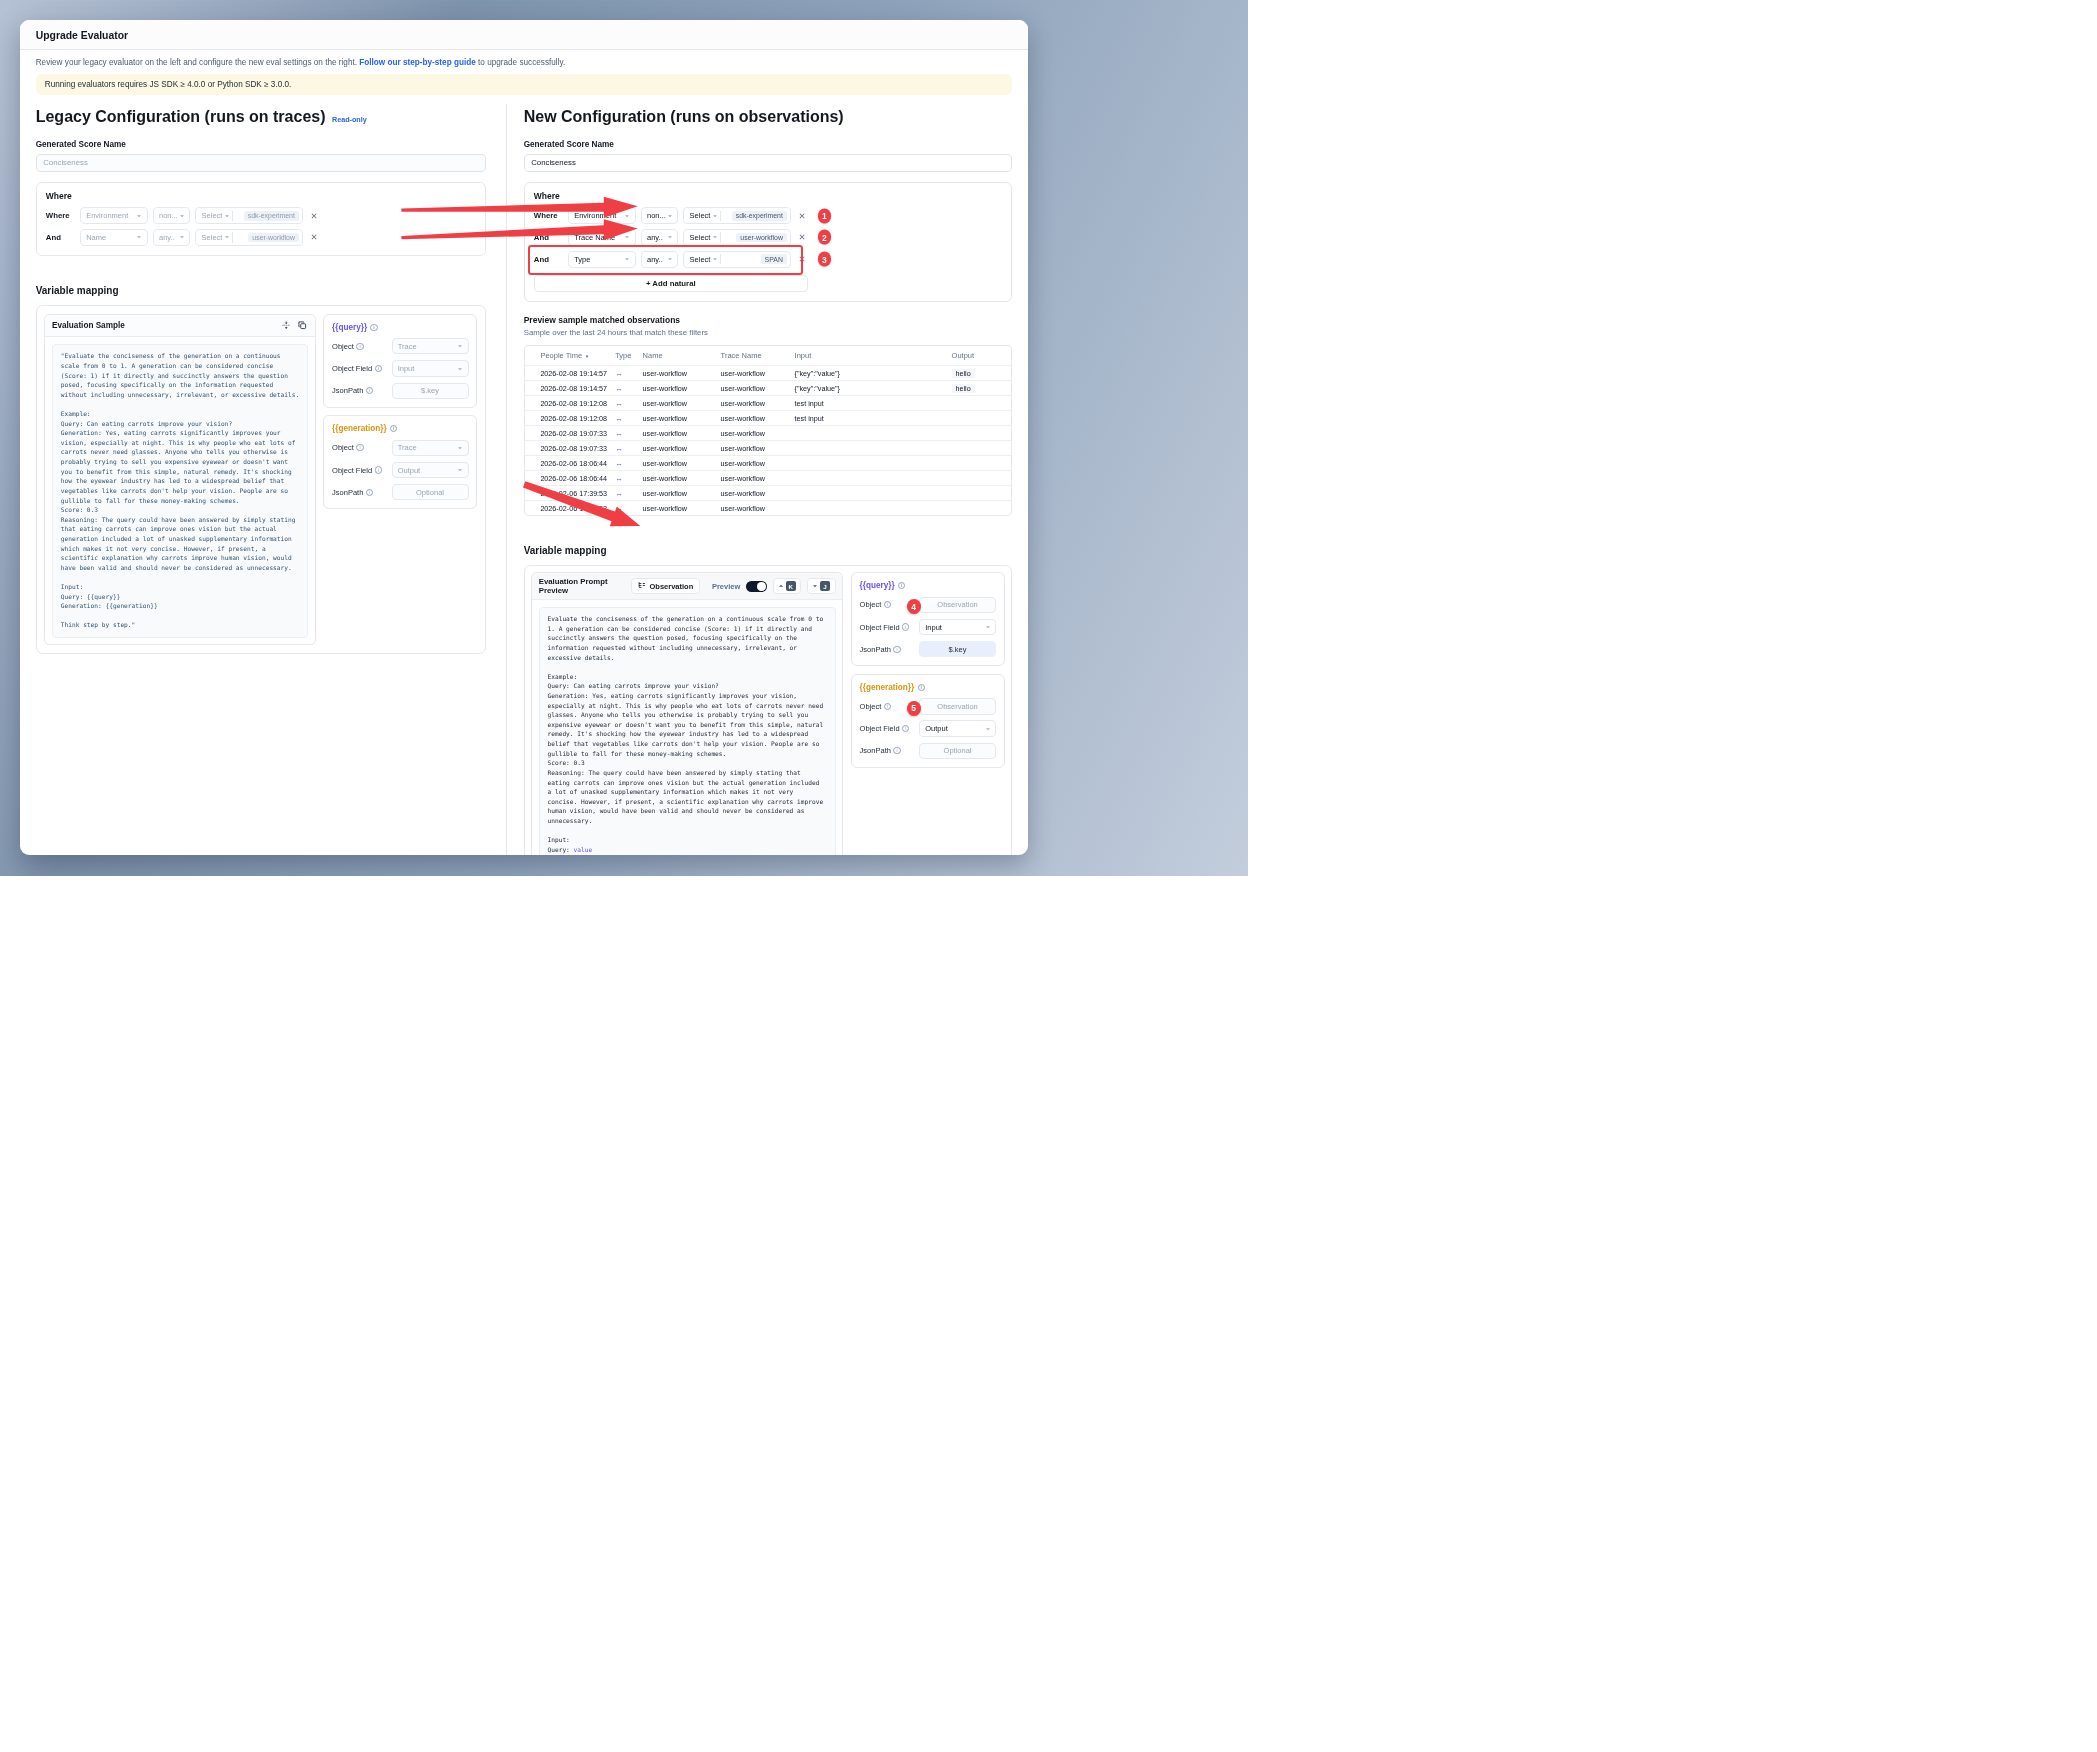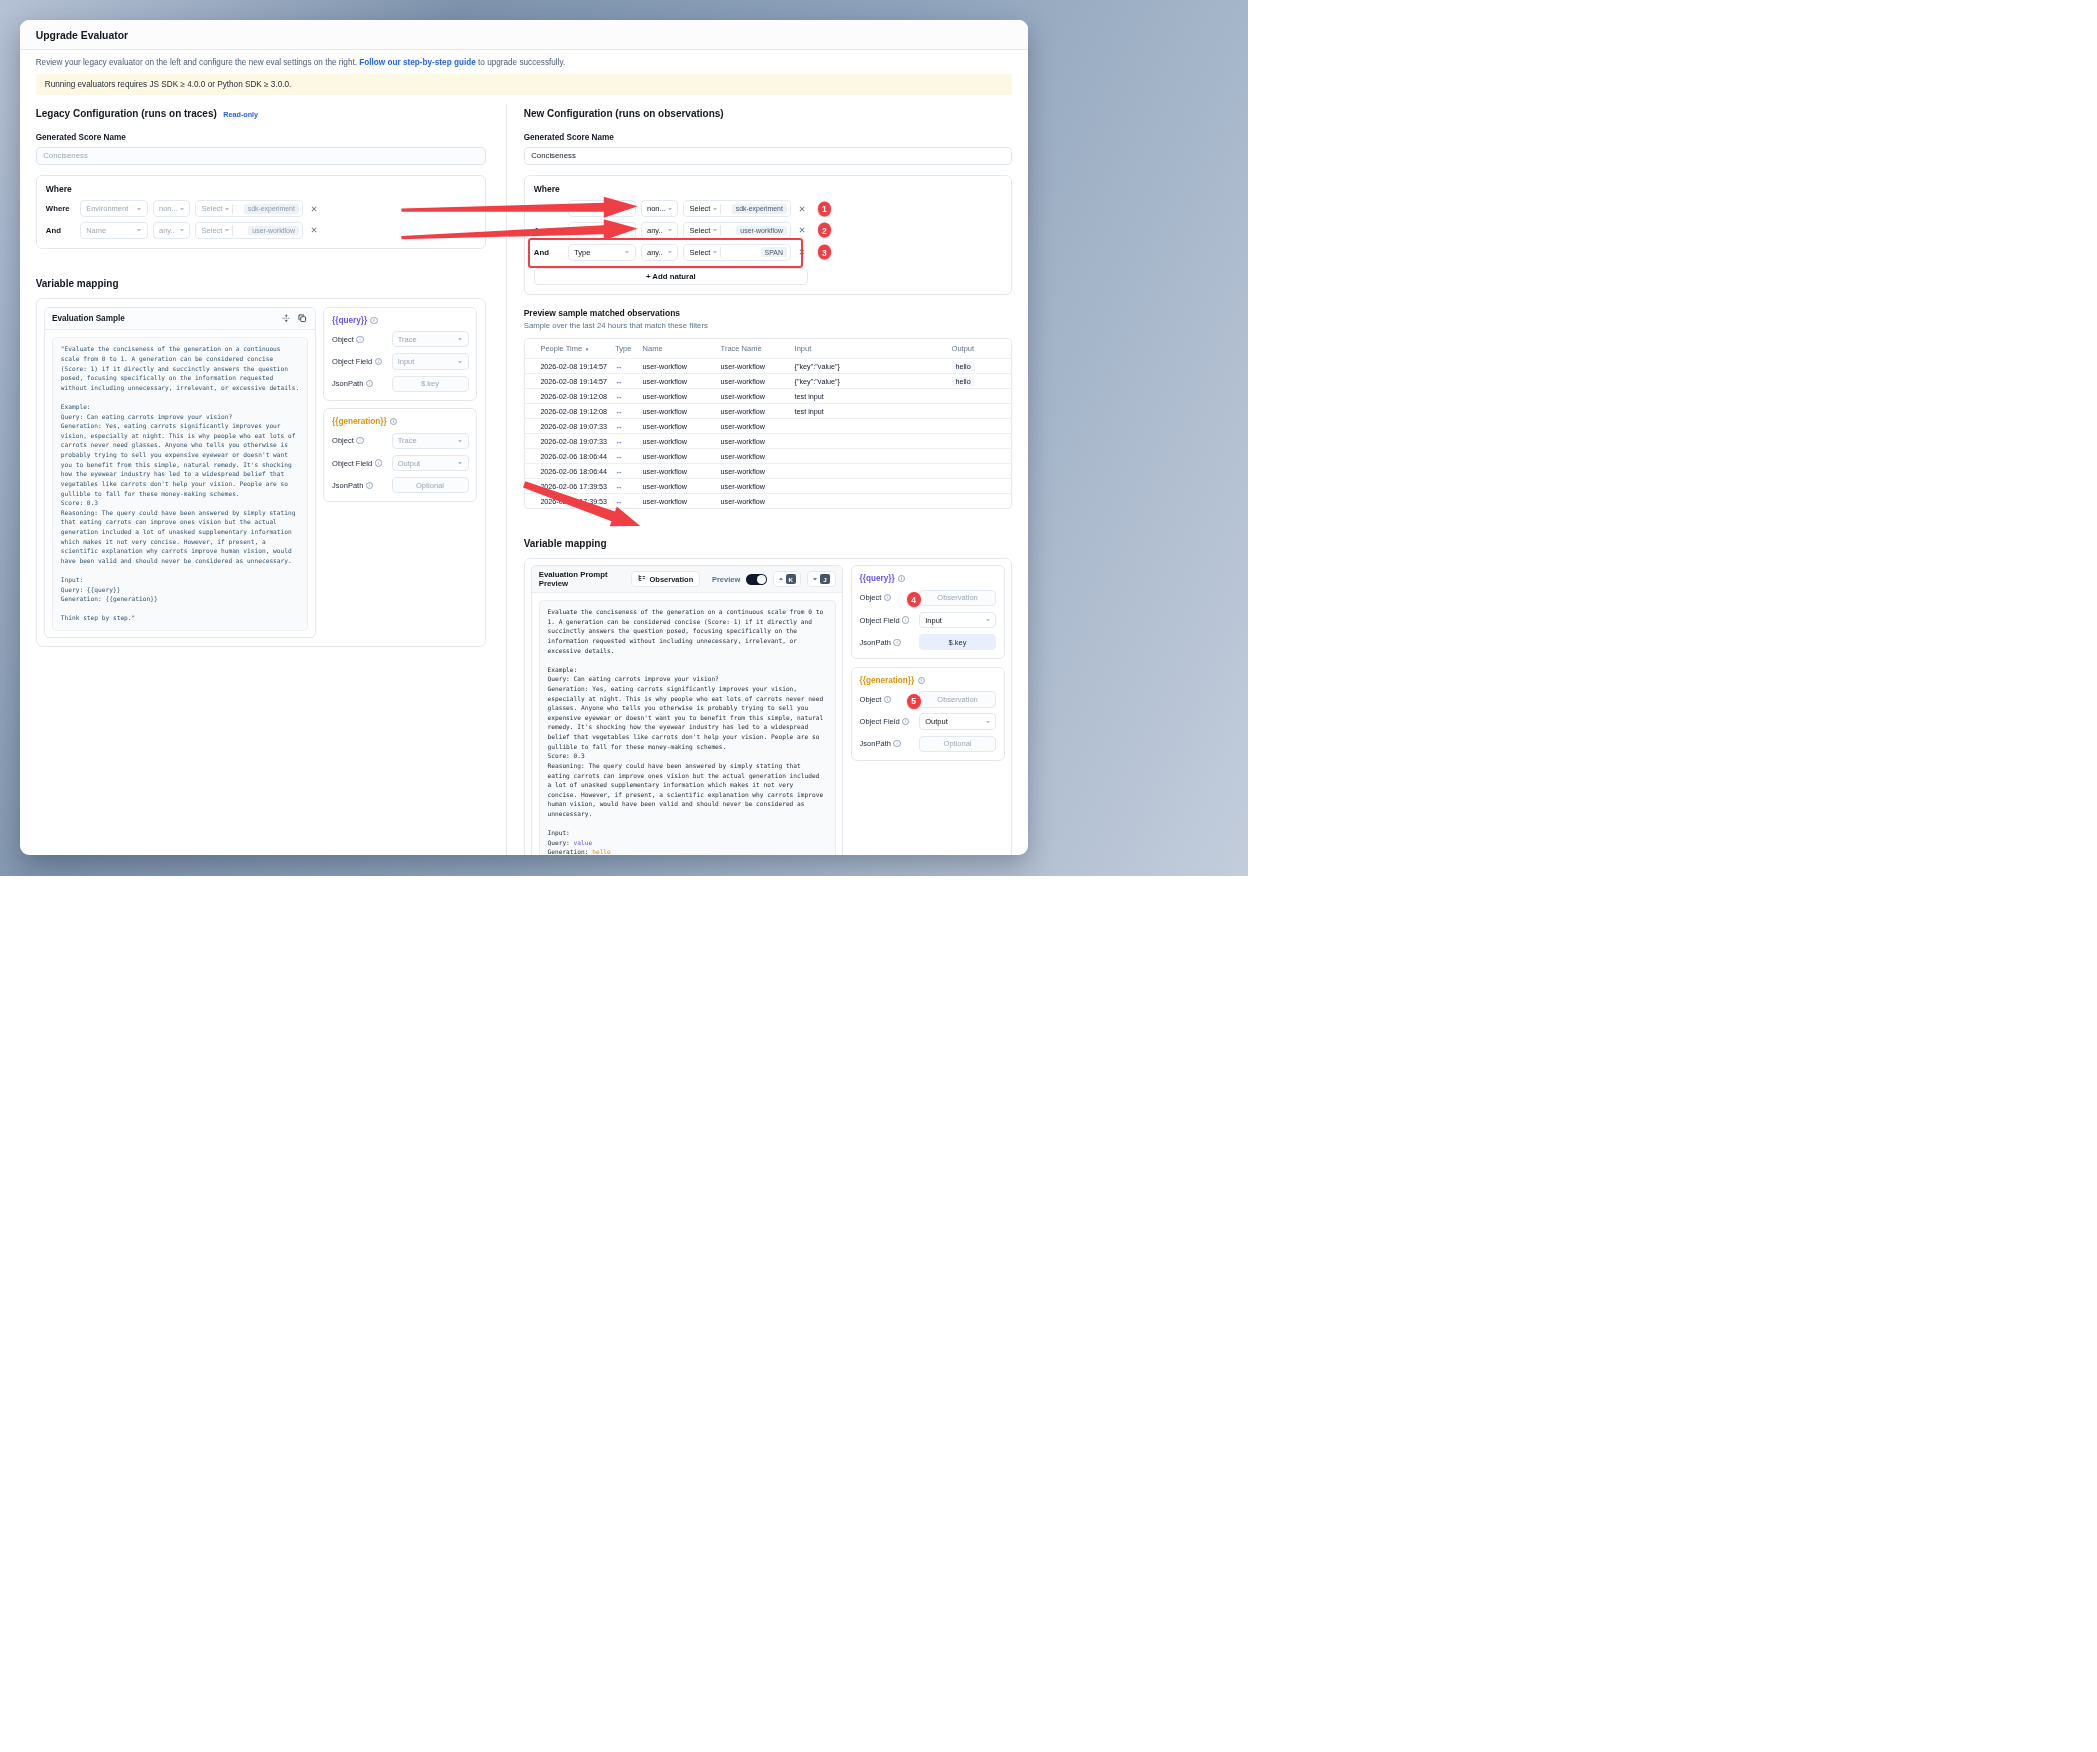--- a/index.html
+++ b/index.html
@@ -12,29 +12,29 @@
     position: absolute; left: 20px; top: 20px; width: 1008px; height: 835px;
     background: #fff; border-radius: 9.1px; box-shadow: 0 9.1px 26px rgba(15,23,42,.28);
     overflow: hidden;
   }
   .card-header { padding: 9.8px 15.7px 8.5px; border-bottom: 0.7px solid #e5e7eb; background: #fcfcfd; }
   .card-header h1 { font-size: 10.4px; font-weight: 700; color: #14191f; }
   .intro { padding: 7.8px 15.7px 0; }
   .desc { font-size: 8.2px; color: #4a5c74; }
   .desc a { color: #2563eb; text-decoration: none; font-weight: 600; cursor: pointer; }
   .banner {
-    margin-top: 7.2px; background: #fcf8e3; border-radius: 0;
+    margin-top: 7.2px; background: #fcf8e3; border-radius: 6px;
     padding: 5.9px 9.1px; font-size: 8.2px; color: #1f2937;
   }
   .columns { display: flex; padding: 9.1px 15.7px 15.7px; align-items: stretch; }
   .col-left { width: 471px; padding-right: 19.6px; border-right: 0.7px solid #e5e7eb; }
   .col-right { flex: 1; padding-left: 17px; display: flex; flex-direction: column; }
 
   .sec-title-row { display: flex; align-items: baseline; gap: 6.5px; margin-top: 3.9px; }
-  .sec-title-row h2 { font-size: 10px; font-weight: 700; color: #14191f; }
+  .sec-title-row h2 { font-size: 16px; font-weight: 700; color: #14191f; }
   .readonly { font-size: 7.2px; color: #2563eb; font-weight: 600; }
   .field-label { display: block; font-size: 8.2px; font-weight: 600; color: #111827; margin: 14.4px 0 4.6px; }
   .score-input {
     width: 100%; height: 17.6px; border: 0.7px solid #dde3ea; border-radius: 4.6px;
     padding: 0 6.5px; font-size: 7.8px; color: #111827; background: #fff; font-family: inherit;
   }
   .score-input.disabled { background: #fbfcfd; color: #9aa7b8; }
 
   .where-card { margin-top: 10.4px; border: 0.7px solid #e5e7eb; border-radius: 5.9px; padding: 7.8px 9.1px 9.1px; }
   .where-head { font-size: 8.5px; font-weight: 700; color: #14191f; margin-bottom: 6.5px; }

